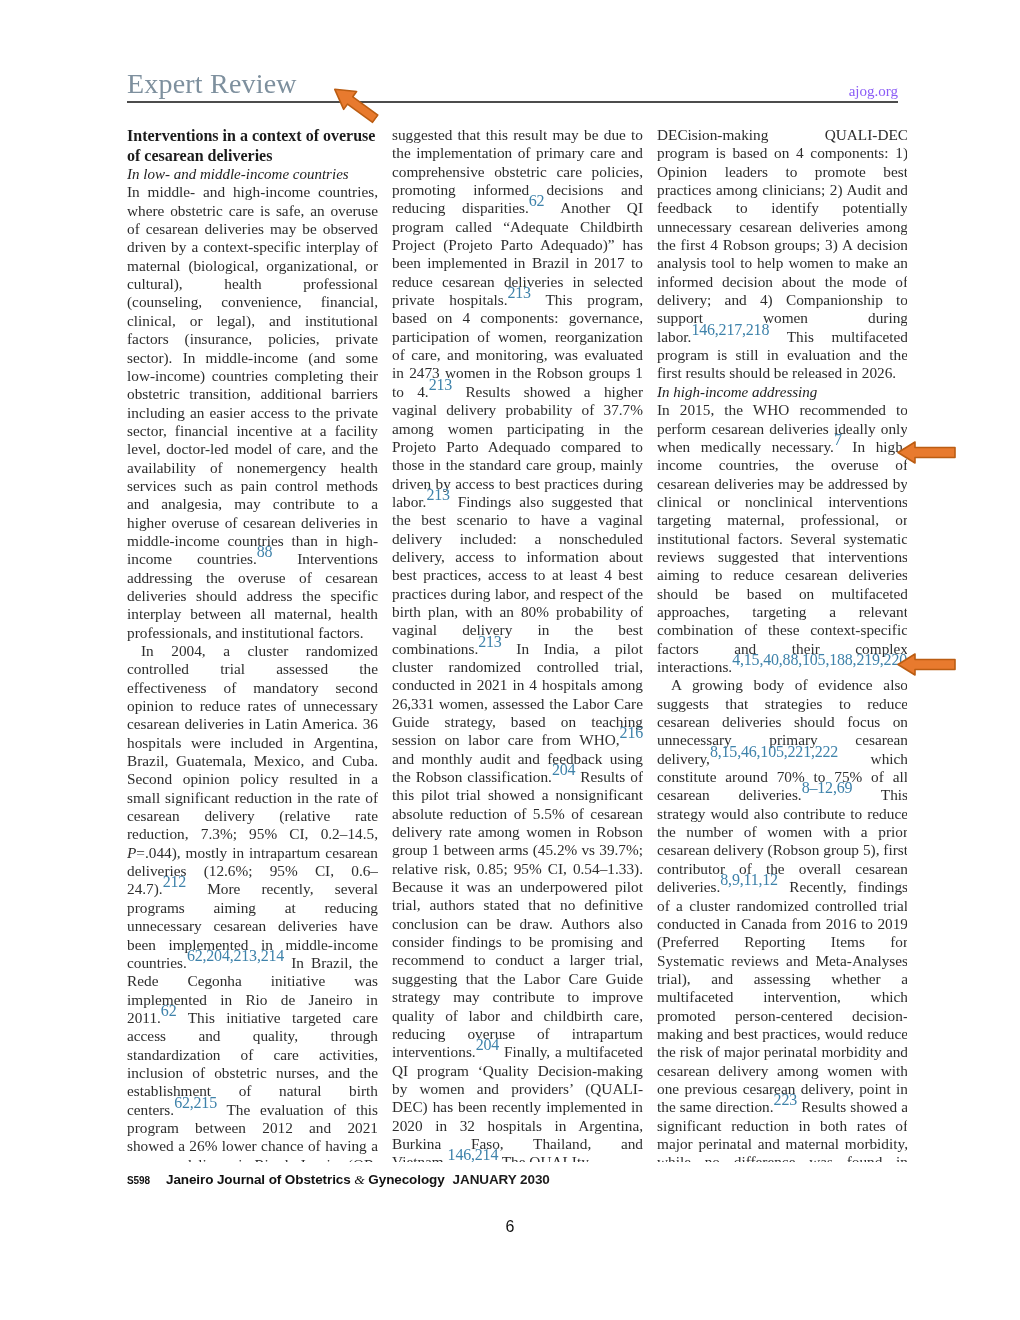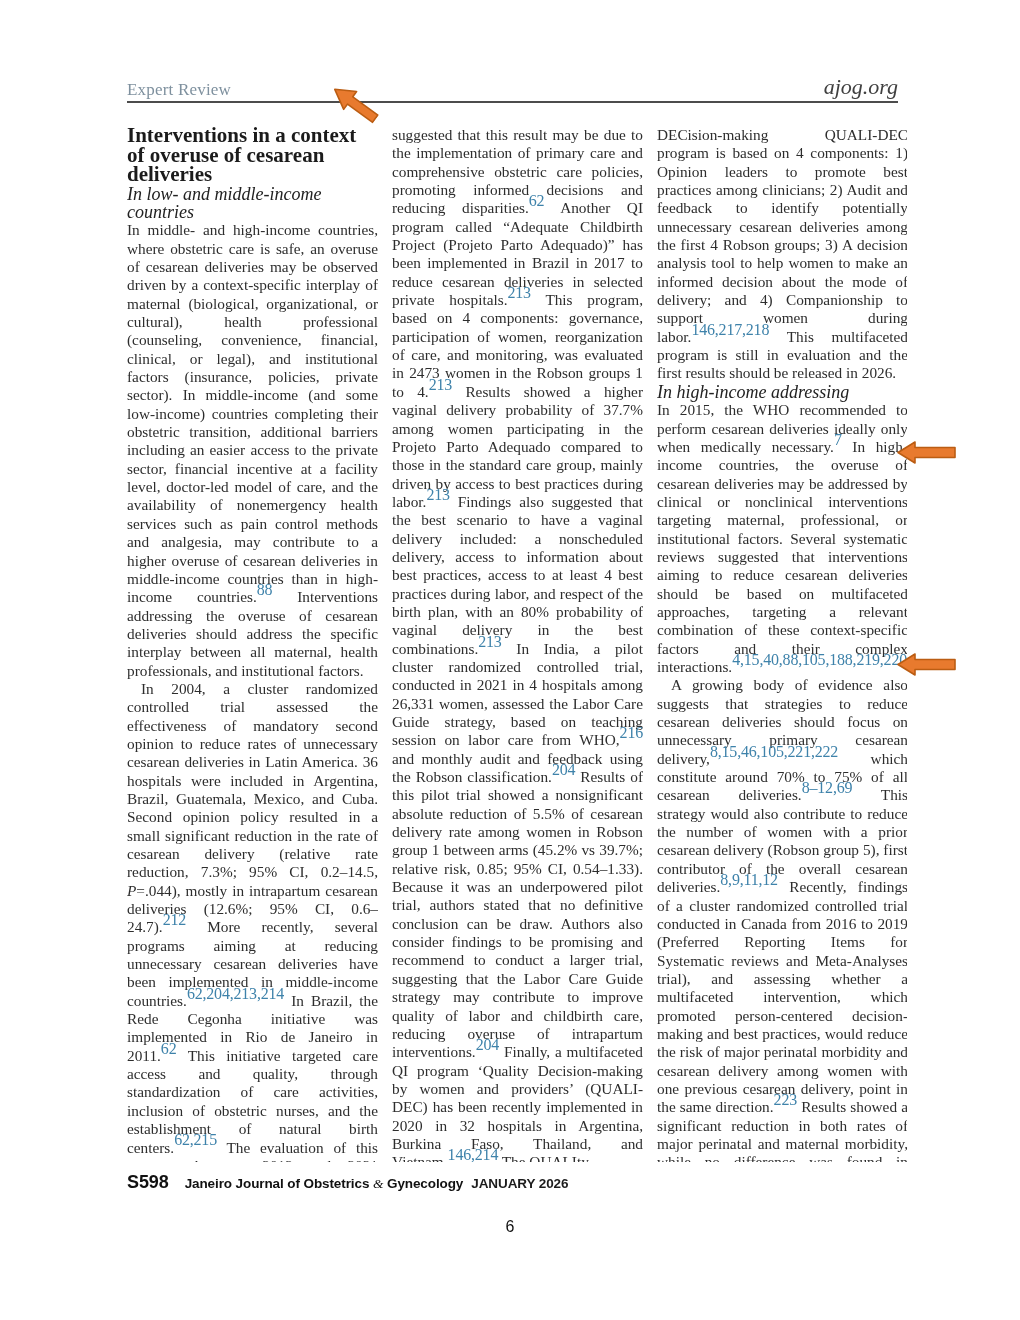--- a/index.html
+++ b/index.html
@@ -3,38 +3,38 @@
 <meta charset="utf-8">
 <style>
   html,body{margin:0;padding:0;}
   body{width:1020px;height:1320px;background:#ffffff;position:relative;
        font-family:"Liberation Serif", serif;color:#2d2d2d;}
   .page{position:absolute;inset:0;overflow:hidden;background:#fff;}
 
   
   .hdr{position:absolute;left:127px;top:62px;width:771px;height:38px;
        display:flex;justify-content:space-between;align-items:flex-end;}
-  .section-title{font-size:17px;color:#7e909e;letter-spacing:.2px;}
-  .site{font-size:22px;color:#404040;font-style:italic;}
+  .section-title{font-size:28px;color:#7e909e;letter-spacing:.2px;}
+  .site{font-size:15px;color:#8b5cf6;}
   .rule{position:absolute;left:127px;top:101px;width:771px;border-top:2px solid #4c4c4c;}
 
   
   .columns{position:absolute;left:127px;top:126px;width:780px;height:1036px;
            display:flex;gap:14px;overflow:hidden;}
   .col{width:251px;flex:0 0 251px;overflow:hidden;}
-  .col h2{margin:0;font-size:21px;line-height:19.5px;font-weight:bold;color:#1b1b1b;}
-  .col h3{margin:0;font-size:18px;line-height:18.4px;font-weight:normal;font-style:italic;color:#222;}
+  .col h2{margin:0;font-size:16px;line-height:19.5px;font-weight:bold;color:#1b1b1b;}
+  .col h3{margin:0;font-size:15px;line-height:18.4px;font-weight:normal;font-style:italic;color:#222;}
   .col p{margin:0;font-size:15.3px;line-height:18.35px;text-align:justify;color:#2d2d2d;}
   .col p.indent{text-indent:14px;}
   sup{font-size:16px;line-height:0;position:relative;top:-1px;color:#3e82aa;letter-spacing:-.2px;}
 
   
   .ftr{position:absolute;left:127px;top:1172px;font-family:"Liberation Sans", sans-serif;
        font-size:13.5px;font-weight:bold;color:#111;letter-spacing:-.1px;}
-  .ftr .pid{margin-right:16px;font-size:18px;}
+  .ftr .pid{margin-right:16px;font-size:10px;}
   .ftr .amp{font-family:"Liberation Serif", serif;font-style:italic;font-weight:normal;}
   .ftr .date{margin-left:8px;font-weight:600;color:#1c1c1c;}
   .pageno{position:absolute;left:0;top:1218px;width:1020px;text-align:center;
           font-family:"Liberation Sans", sans-serif;font-size:16px;color:#111;}
 
   
   .arrow{position:absolute;pointer-events:none;}
   .arrow svg{display:block;}
   #arrow-heading{left:329px;top:92px;transform:rotate(36deg);transform-origin:center;}
   #arrow-necessary{left:897px;top:441px;}
@@ -79,18 +79,18 @@
       <polygon points="1,11.5 18,1 18,6.5 58,6.5 58,16.5 18,16.5 18,22" fill="#e87a2e" stroke="#bb5d13" stroke-width="1.6" stroke-linejoin="round"></polygon>
     </svg>
   </div>
   <div class="arrow" id="arrow-growing">
     <svg width="60" height="23" viewBox="0 0 60 23">
       <polygon points="1,11.5 18,1 18,6.5 58,6.5 58,16.5 18,16.5 18,22" fill="#e87a2e" stroke="#bb5d13" stroke-width="1.6" stroke-linejoin="round"></polygon>
     </svg>
   </div>
 
   <footer class="ftr">
-    <span class="pid">S598</span><span><span>Janeiro Journal of Obstetrics </span><span class="amp">&amp;</span><span> Gynecology</span></span><span class="date">JANUARY 2026</span>
+    <span class="pid">S598</span><span><span>Janeiro Journal of Obstetrics </span><span class="amp">&amp;</span><span> Gynecology</span></span><span class="date">JANUARY 2030</span>
   </footer>
 
   <div class="pageno">6</div>
 
 </div>
 
 </body></html>

